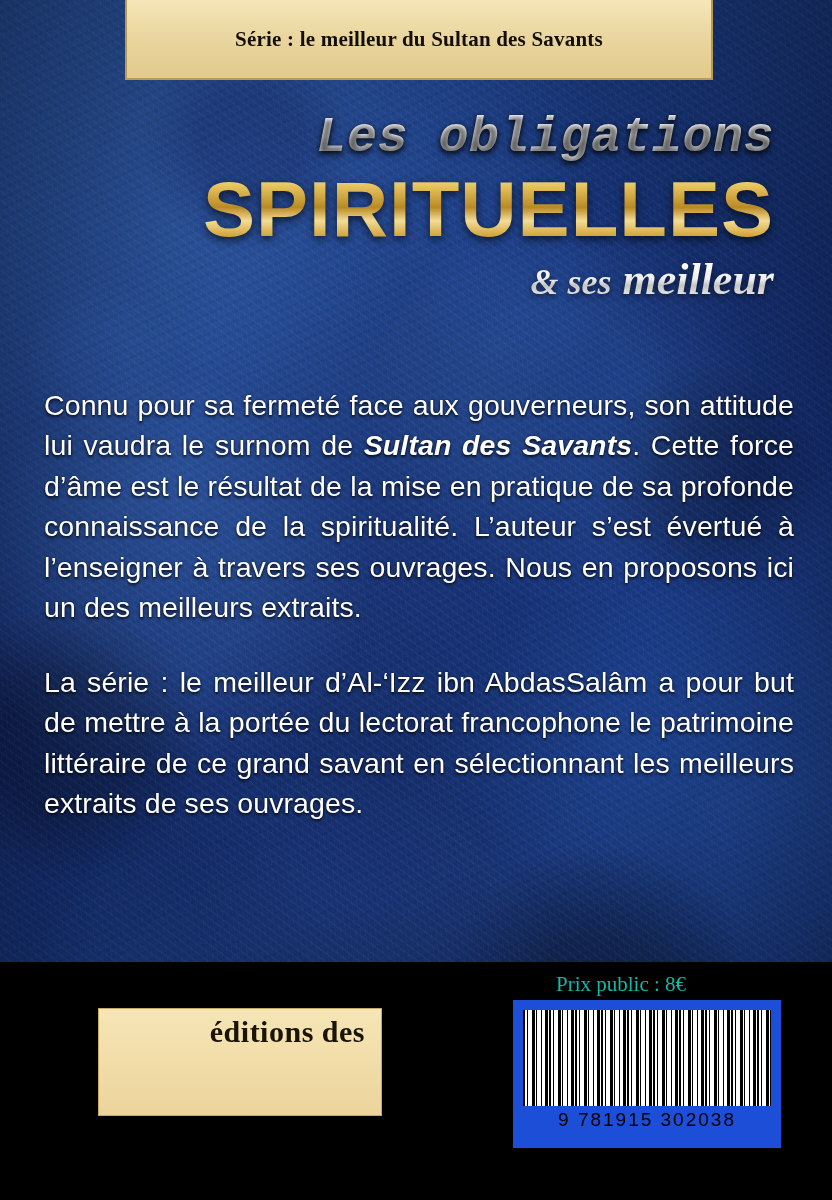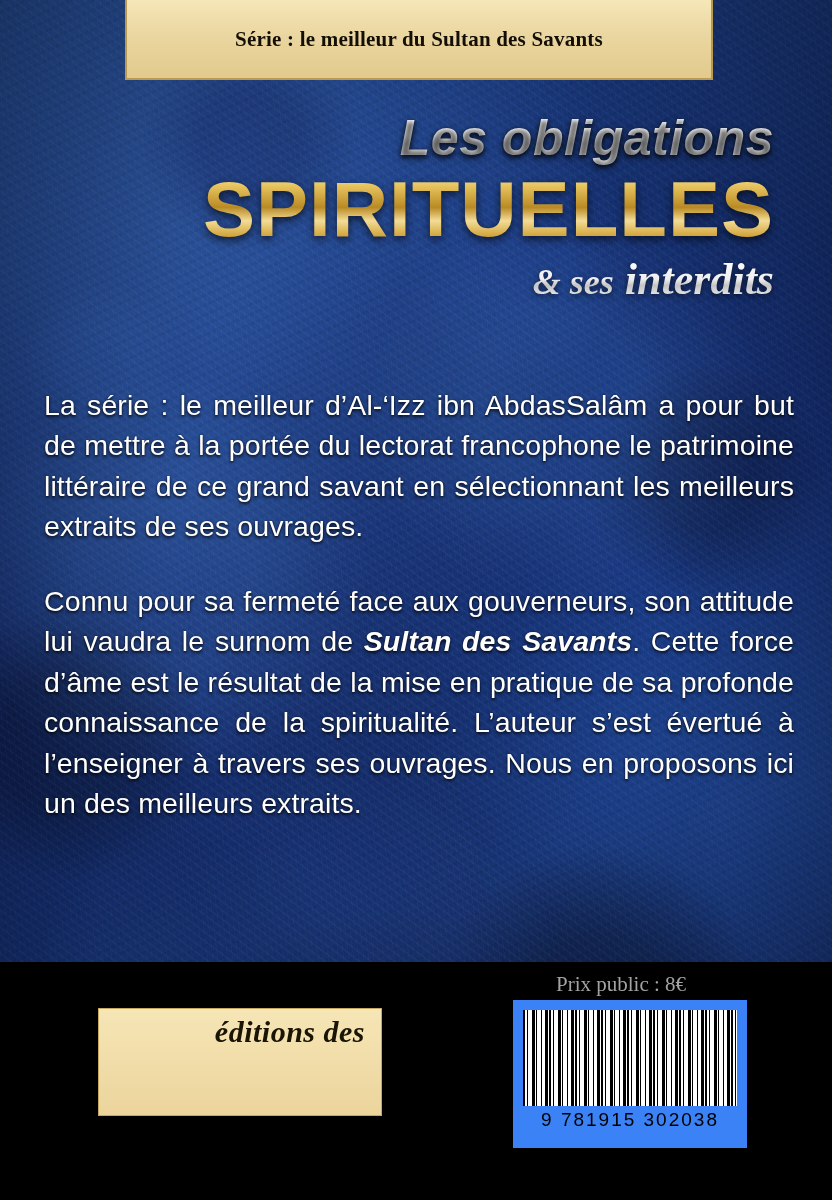--- a/index.html
+++ b/index.html
@@ -97,21 +97,21 @@
 
   
   .title-block {
     position: absolute;
     right: 58px;
     top: 112px;
     width: 720px;
     text-align: right;
   }
   .t-line1 {
-    font-family: Liberation Sans, sans-serif;
+    font-family: Liberation Mono, monospace;
     font-style: italic;
     font-weight: bold;
     font-size: 50px;
     line-height: 1.05;
     background: linear-gradient(180deg, #ffffff 0%, #f3f3f3 45%, #c9c9c9 60%, #ffffff 100%);
     -webkit-background-clip: text;
     background-clip: text;
     color: transparent;
     text-shadow: 0 2px 4px rgba(0,0,0,0.55);
     filter: drop-shadow(0 2px 3px rgba(0,0,0,0.6));
@@ -191,52 +191,51 @@
     border: 1px solid #c6a960;
     box-sizing: border-box;
     color: #1a1405;
     overflow: hidden;
   }
   .publisher .pub-top {
     position: absolute;
     right: 16px;
     top: 6px;
     font-family: "Liberation Serif", serif;
-    font-style: italic;
     font-weight: bold;
     font-size: 30px;
     letter-spacing: 0.5px;
     margin-left: 16px;
   }
   .publisher .pub-bottom {
     position: absolute;
     left: 14px;
     top: 34px;
     font-family: "Liberation Serif", serif;
     font-weight: bold;
     font-size: 52px;
     letter-spacing: 3px;
     line-height: 1;
   }
 
   .price {
     position: absolute;
     left: 556px;
     top: 10px;
-    color: #a3a3a3;
+    color: #14b8a6;
     font-family: "Liberation Serif", serif;
     font-size: 21px;
   }
   .barcode-box {
     position: absolute;
     left: 513px;
     top: 38px;
-    width: 234px;
+    width: 268px;
     height: 148px;
-    background: #3b82f6;
+    background: #1d4ed8;
     box-sizing: border-box;
     padding: 10px 10px 4px 10px;
   }
   .bars {
     height: 96px;
     width: 100%;
     background-image: repeating-linear-gradient(90deg,
       #000 0 2px, #fff 2px 4px, #000 4px 5px, #fff 5px 9px,
       #000 9px 12px, #fff 12px 13px, #000 13px 14px, #fff 14px 18px,
       #000 18px 19px, #fff 19px 22px, #000 22px 25px, #fff 25px 26px);
@@ -261,27 +260,27 @@
 
   <div class="banner">
     <div class="line1">Série : le meilleur du Sultan des Savants</div>
   </div>
 
   <div class="title-block">
     <div class="t-line1">Les obligations</div>
     <div class="t-line2">SPIRITUELLES</div>
     <div class="t-line3">
       <span class="amp">&amp; ses</span>
-      <span>interdits</span>
+      <span>meilleur</span>
     </div>
   </div>
 
   <div class="body-text">
+    <p><span>Connu pour sa fermeté face aux gouverneurs, son attitude lui vaudra le surnom de </span><em>Sultan des Savants</em><span>. Cette force d’âme est le résultat de la mise en pratique de sa profonde connaissance de la spiritualité. L’auteur s’est évertué à l’enseigner à travers ses ouvrages. Nous en proposons ici un des meilleurs extraits.</span></p>
     <p>La série : le meilleur d’Al-‘Izz ibn AbdasSalâm a pour but de mettre à la portée du lectorat francophone le patrimoine littéraire de ce grand savant en sélectionnant les meilleurs extraits de ses ouvrages.</p>
-    <p><span>Connu pour sa fermeté face aux gouverneurs, son attitude lui vaudra le surnom de </span><em>Sultan des Savants</em><span>. Cette force d’âme est le résultat de la mise en pratique de sa profonde connaissance de la spiritualité. L’auteur s’est évertué à l’enseigner à travers ses ouvrages. Nous en proposons ici un des meilleurs extraits.</span></p>
   </div>
 
   <div class="footer">
     <div class="publisher">
       <div class="pub-top">éditions des</div>
     </div>
     <div class="price">Prix public : 8€</div>
     <div class="barcode-box">
       <div class="bars"></div>
       <div class="barnum">9 781915 302038</div>

